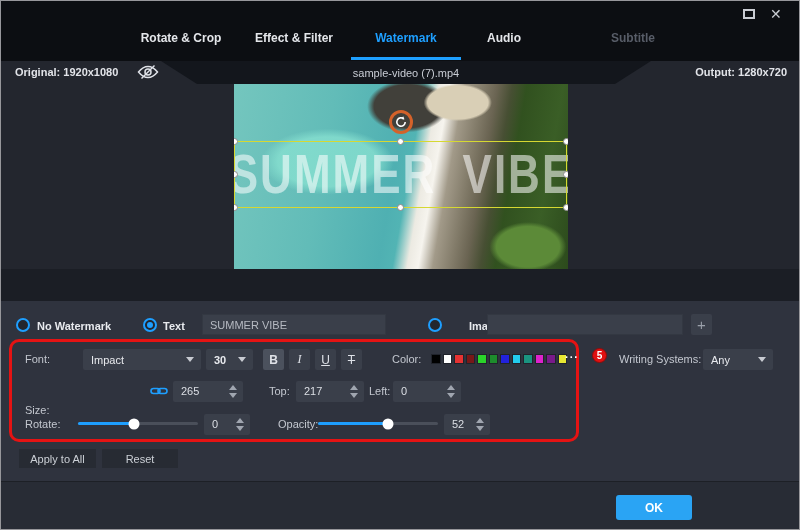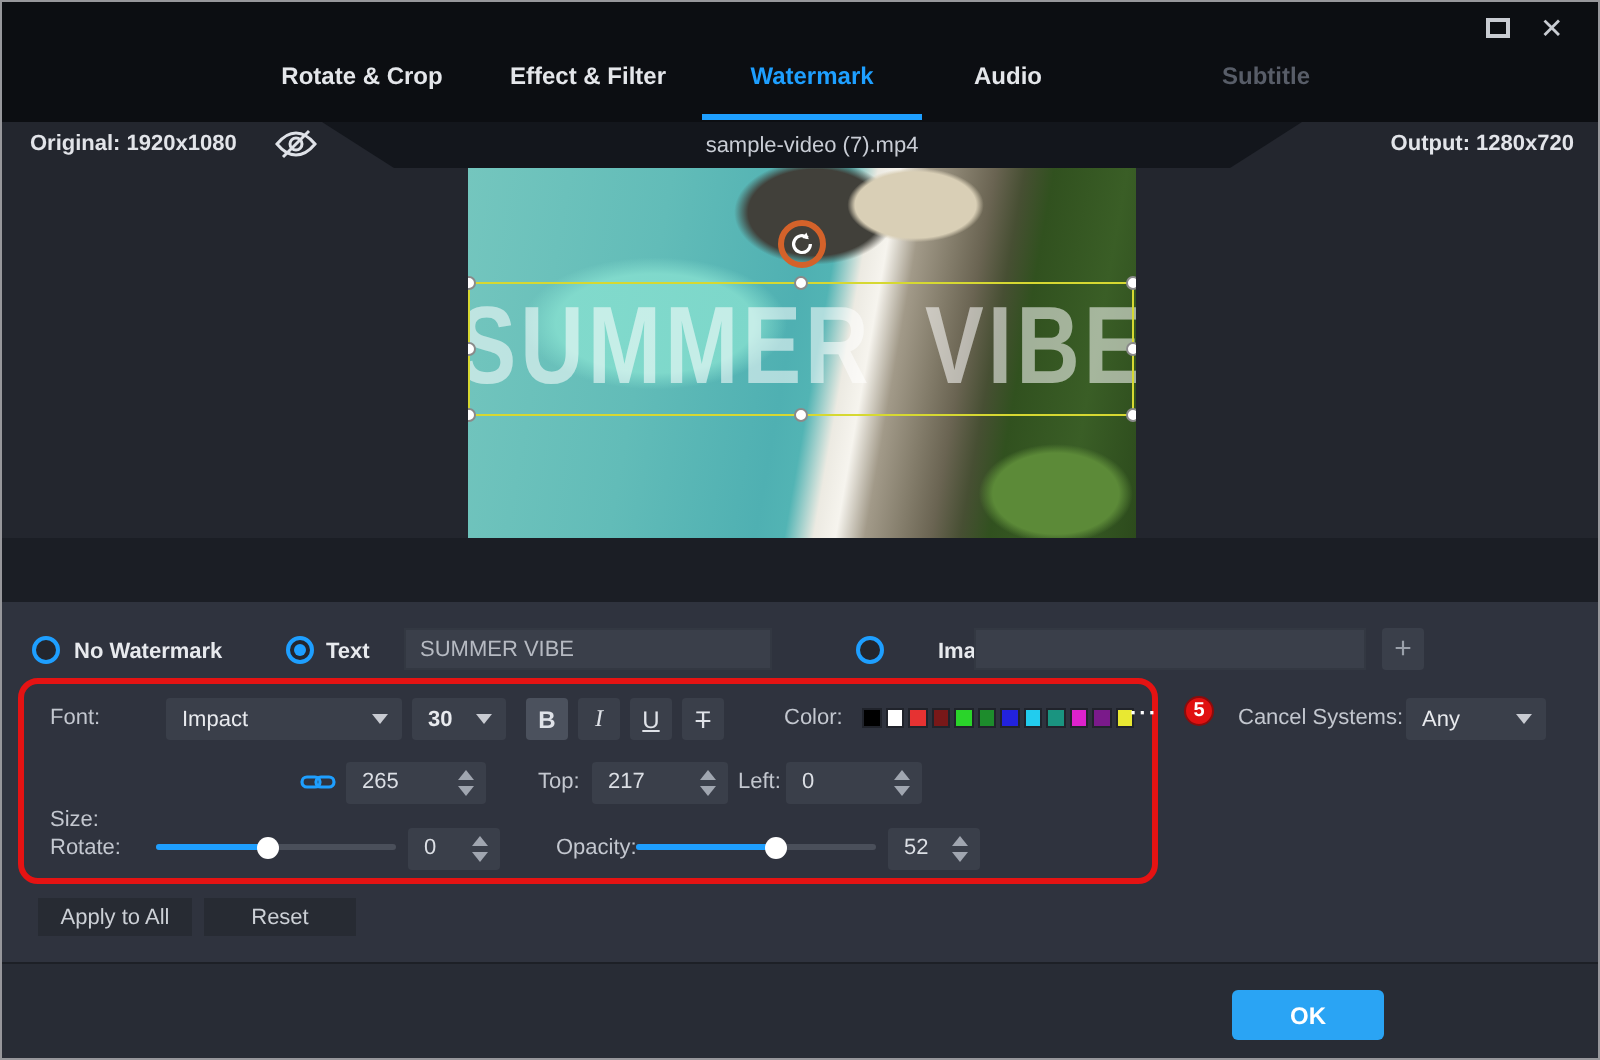--- a/index.html
+++ b/index.html
@@ -204,21 +204,21 @@
         <span class="swatch" style="background: rgb(29, 140, 44);"></span>
         <span class="swatch" style="background: rgb(34, 34, 221);"></span>
         <span class="swatch" style="background: rgb(34, 204, 238);"></span>
         <span class="swatch" style="background: rgb(26, 148, 128);"></span>
         <span class="swatch" style="background: rgb(221, 34, 204);"></span>
         <span class="swatch" style="background: rgb(122, 26, 138);"></span>
         <span class="swatch" style="background: rgb(232, 232, 50);"></span>
       </div>
     <div class="more-dots">···</div>
     <div class="badge">5</div>
-    <div class="flabel" style="left:618px; top:52px;">Cancel Systems:</div>
+    <div class="flabel" style="left:618px; top:52px;">Writing Systems:</div>
     <div class="dropdown" style="left:702px; top:48px; width:70px;">
       <span>Any</span>
       <span class="caret"></span>
     </div>
 
     <div class="flabel" style="left:24px; top:84px;margin-top:19px;">Size:</div>
     <div class="chain-btn">
       <svg width="18" height="12" viewBox="0 0 18 12">
         <rect x="1" y="3.5" width="9" height="5" rx="2.5" fill="none" stroke="#1e9fff" stroke-width="1.6"></rect>
         <rect x="8" y="3.5" width="9" height="5" rx="2.5" fill="none" stroke="#1e9fff" stroke-width="1.6"></rect>

